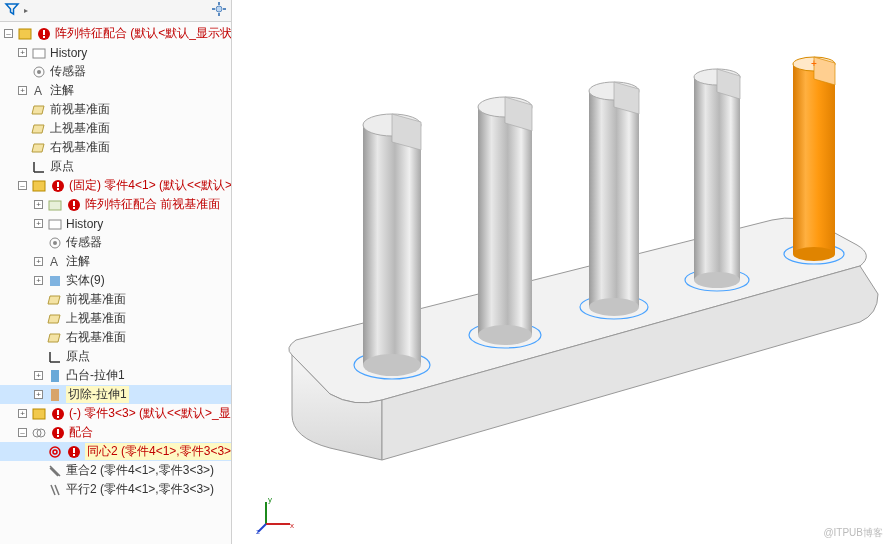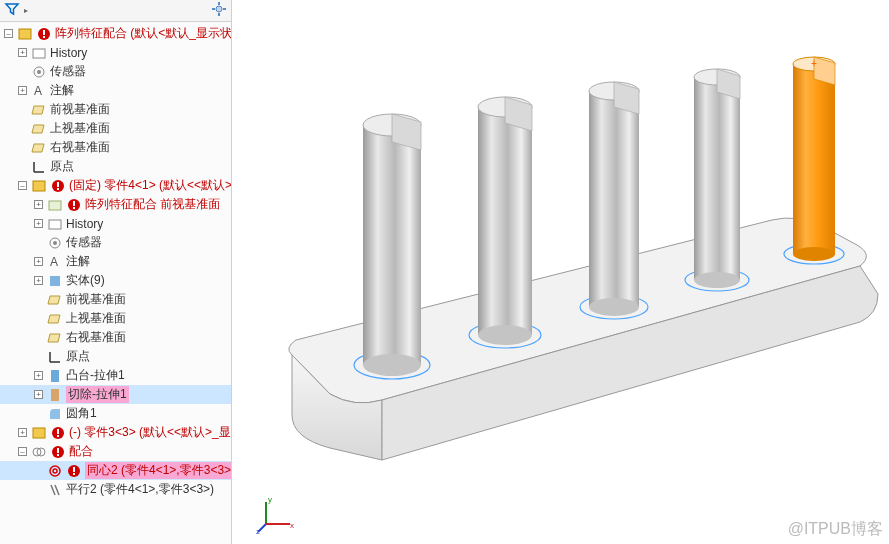--- a/index.html
+++ b/index.html
@@ -9,26 +9,26 @@
 .toolbar { height: 22px; border-bottom: 1px solid #d0d0d0; display: flex; align-items: center; padding: 0 4px; gap: 4px; background: #f5f5f5; }
 .toolbar .spacer { flex: 1; }
 .tree { padding: 2px 0 6px 0; overflow-y: auto; height: calc(100% - 22px); }
 .node { display: flex; align-items: center; height: 19px; padding-left: 4px; white-space: nowrap; cursor: default; }
 .node .exp { width: 9px; height: 9px; border: 1px solid #8a8a8a; display: inline-flex; align-items: center; justify-content: center; font-size: 8px; line-height: 1; margin-right: 4px; color: #555; background: #fff; flex-shrink: 0; cursor: pointer; }
 .node .exp.empty { border: none; background: transparent; }
 .node .icon { width: 16px; height: 16px; display: inline-flex; align-items: center; justify-content: center; margin-right: 3px; flex-shrink: 0; }
 .node .label { color: #333; }
 .node .label.red { color: #c00000; }
 .node.sel { background: #cde6ff; }
-.node.sel .label { background: #f9a8d4; padding: 0 2px; }
+.node.sel .label { background: #fef9c3; padding: 0 2px; }
 .indent1 { padding-left: 18px; }
 .indent2 { padding-left: 34px; }
 .viewport { flex: 1; position: relative; background: #ffffff; }
 .triad { position: absolute; left: 24px; bottom: 10px; width: 40px; height: 40px; }
-.watermark { position: absolute; right: 6px; bottom: 4px; color: #bbb; font-size: 16px; }
+.watermark { position: absolute; right: 6px; bottom: 4px; color: #bbb; font-size: 10px; }
 svg.scene { width: 100%; height: 100%; }
 
 .ic { width: 16px; height: 16px; }
 .ic-filter { stroke:#0068c6; fill:none; stroke-width:1.5; }
 .ic-part { fill:#f2c94c; stroke:#b88a00; }
 .ic-folder { fill:#fff; stroke:#888; }
 .ic-sensor { fill:#888; }
 .ic-ann { fill:#555; }
 .ic-plane { fill:#f4e3a4; stroke:#b59b3c; }
 .ic-origin { stroke:#333; fill:none; }
@@ -265,29 +265,20 @@
       </div>
       <div class="node indent2 sel">
         <span class="exp">+</span>
         <span class="icon">
             <svg class="ic" viewBox="0 0 16 16">
               <rect x="4" y="2" width="8" height="12" class="ic-cut"></rect>
             </svg>
           </span>
         <span class="label">切除-拉伸1</span>
       </div>
-      <div class="node indent2">
-        <span class="exp empty"></span>
-        <span class="icon">
-            <svg class="ic" viewBox="0 0 16 16">
-              <path d="M3 13 L3 7 Q3 3 7 3 L13 3 L13 13 Z" class="ic-fil"></path>
-            </svg>
-          </span>
-        <span class="label">圆角1</span>
-      </div>
 
       <div class="node indent1">
         <span class="exp">+</span>
         <span class="icon">
             <svg class="ic" viewBox="0 0 16 16">
               <rect x="2" y="3" width="12" height="10" class="ic-part"></rect>
             </svg>
           </span>
         <span class="icon">
             <svg class="ic" viewBox="0 0 16 16">
@@ -326,20 +317,29 @@
             </svg>
           </span>
         <span class="icon">
             <svg class="ic" viewBox="0 0 16 16">
               <circle cx="8" cy="8" r="6" class="err"></circle>
               <rect x="7" y="4" width="2" height="5" fill="#fff"></rect>
               <rect x="7" y="10" width="2" height="2" fill="#fff"></rect>
             </svg>
           </span>
         <span class="label red">同心2 (零件4&lt;1&gt;,零件3&lt;3&gt;)</span>
+      </div>
+      <div class="node indent2">
+        <span class="exp empty"></span>
+        <span class="icon">
+            <svg class="ic" viewBox="0 0 16 16">
+              <path d="M3 3 L13 13 M3 5 L11 13" stroke="#777" stroke-width="1.5"></path>
+            </svg>
+          </span>
+        <span class="label">重合2 (零件4&lt;1&gt;,零件3&lt;3&gt;)</span>
       </div>
       <div class="node indent2">
         <span class="exp empty"></span>
         <span class="icon">
             <svg class="ic" viewBox="0 0 16 16">
               <path d="M4 3 L8 13 M8 3 L12 13" class="ic-par"></path>
             </svg>
           </span>
         <span class="label">平行2 (零件4&lt;1&gt;,零件3&lt;3&gt;)</span>
       </div>

